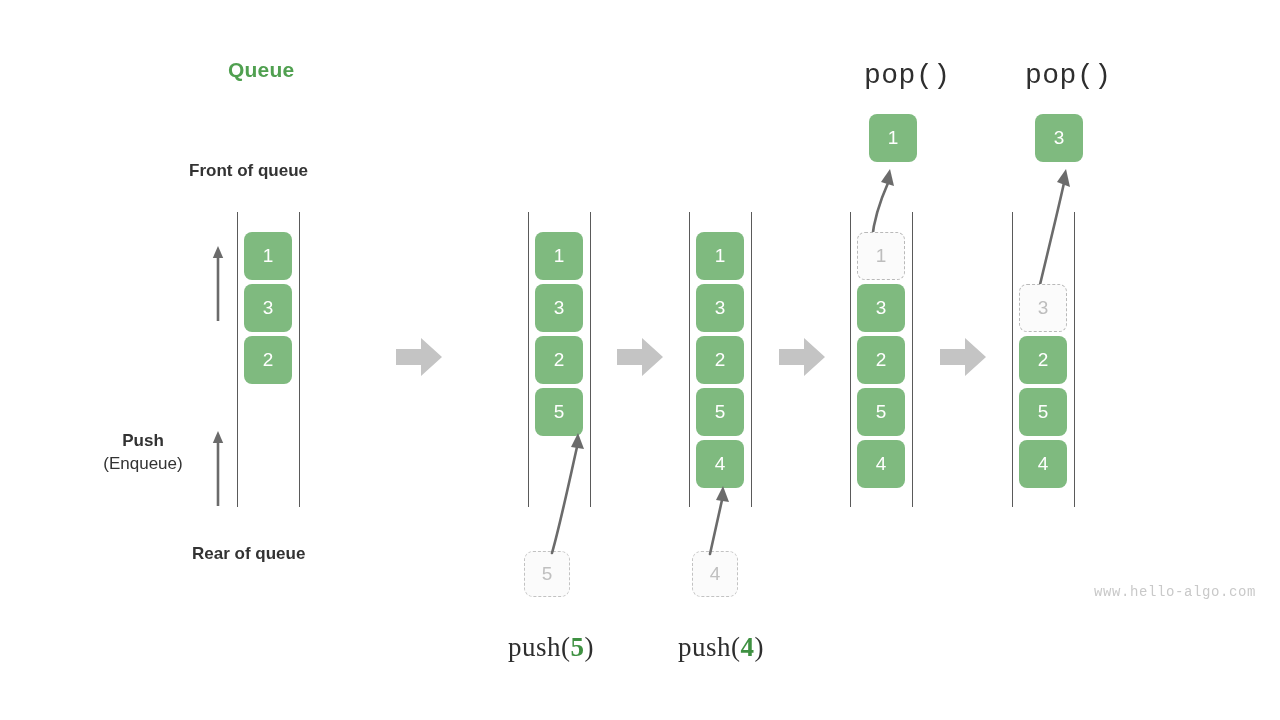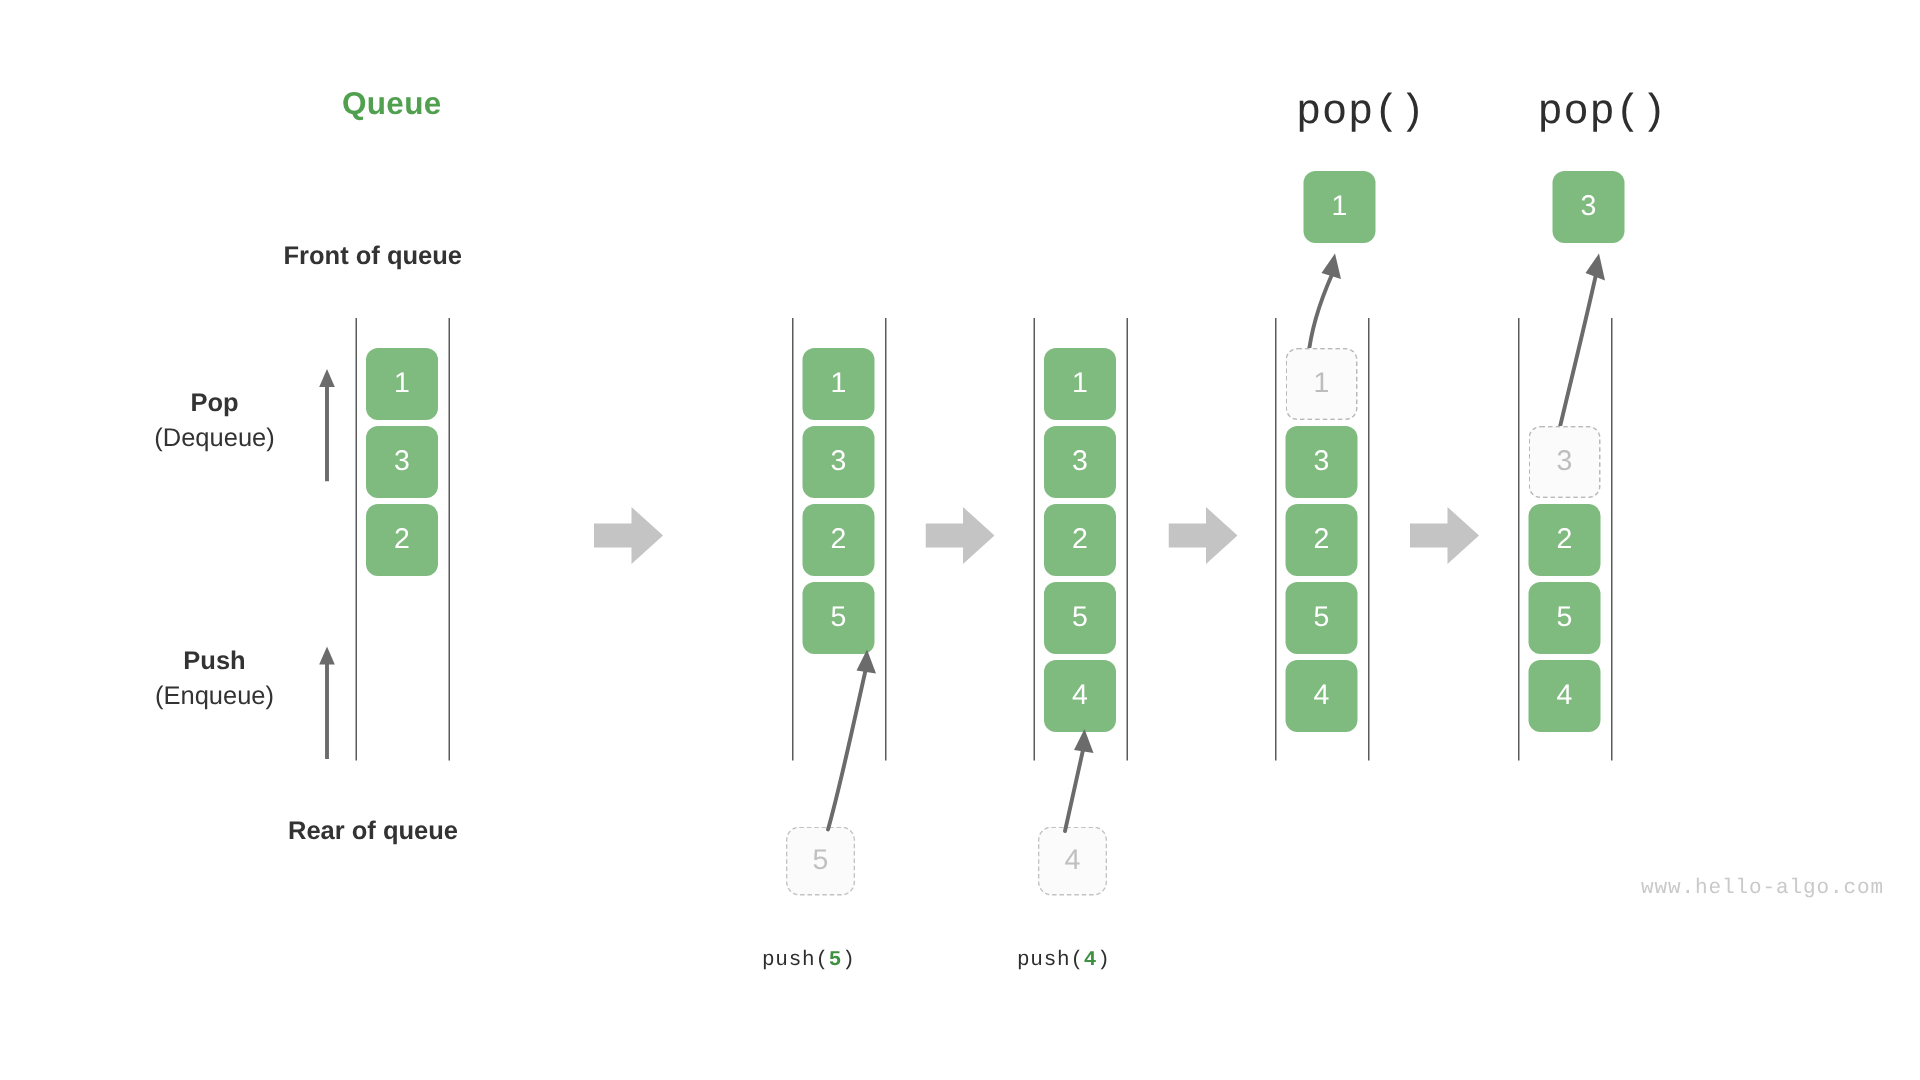--- a/index.html
+++ b/index.html
@@ -108,22 +108,22 @@
 
   
   .block-arrow { position: absolute; width: 46px; height: 38px; }
 
   
   .curve { position: absolute; }
 
   
   .mono-cap {
     position: absolute;
-    font-family: Liberation Mono, monospace;
-    font-size: 14px;
+    font-family: Liberation Serif, serif;
+    font-size: 27px;
     color: #2e2e2e;
     white-space: nowrap;
     letter-spacing: .5px;
   }
   .mono-cap .g { color: #3f9142; font-weight: bold; }
 
   .pop-cap { font-family: "Liberation Mono","DejaVu Sans Mono",monospace; font-size: 28px; color:#2e2e2e; letter-spacing:.5px;}
 
   
   .watermark {
@@ -139,24 +139,20 @@
 </head>
 <body>
 
 <div id="stage">
 
   <div class="abs title-queue">Queue</div>
 
   <div class="abs lbl-bold front-label">Front of queue</div>
   <div class="abs lbl-bold rear-label">Rear of queue</div>
 
-  <div class="op-block pop-op">
-    <div class="op-main">Pop</div>
-    <div class="op-sub">(Dequeue)</div>
-  </div>
   <div class="op-block push-op">
     <div class="op-main">Push</div>
     <div class="op-sub">(Enqueue)</div>
   </div>
 
   <svg class="abs varrow vpop" viewBox="0 0 20 78">
     <line x1="10" y1="78" x2="10" y2="12" stroke="#6b6b6b" stroke-width="2.6"></line>
     <path d="M10 3 L15.2 15 L4.8 15 Z" fill="#6b6b6b"></path>
   </svg>
   <svg class="abs varrow vpush" viewBox="0 0 20 78">

